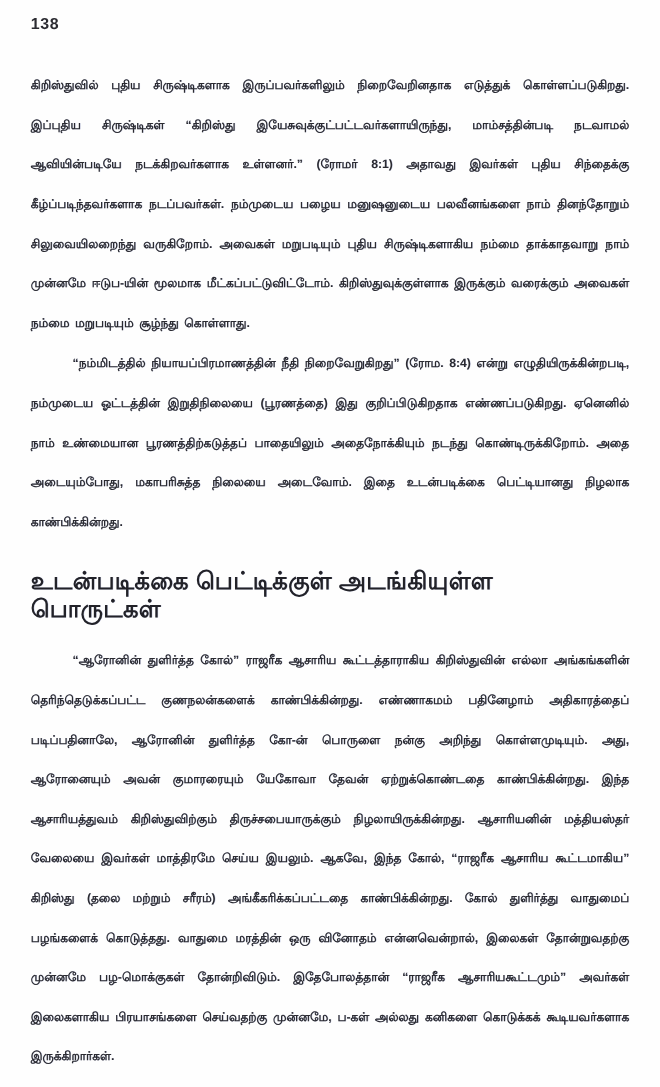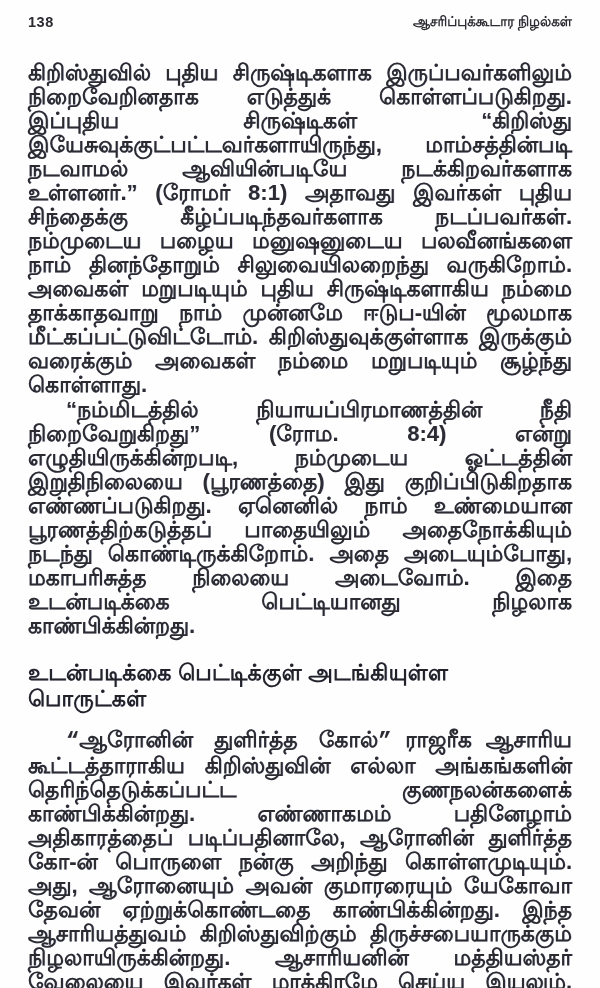--- a/index.html
+++ b/index.html
@@ -14,38 +14,38 @@
     box-sizing: border-box;
     background: #fefefe;
     padding: 14px 28px 0 28px;
     font-family: "Liberation Sans", "DejaVu Sans", sans-serif;
     color: #2b2b31;
     overflow: hidden;
   }
   .running-header {
     display: flex;
     justify-content: space-between;
-    align-items: flex-start;
+    align-items: center;
     font-size: 14.5px;
     font-weight: 700;
     margin-bottom: 30px;
     color: #2b2b31;
   }
   .running-header .page-number {
     letter-spacing: 0.5px;
   }
   .running-header .running-title {
     font-size: 13.5px;
     font-weight: 700;
   }
   .body-text p {
     margin: 0;
     text-align: justify;
-    font-size: 22px;
-    line-height: 24px;
+    font-size: 11px;
+    line-height: 36px;
     font-weight: 600;
     word-spacing: 2px;
     text-shadow: 0.4px 0 0 rgba(50, 70, 150, 0.28);
   }
   .body-text p + p {
     margin-top: 1px;
   }
   .indent {
     text-indent: 38px;
   }
@@ -53,31 +53,29 @@
     margin: 22px 0 16px 0;
     font-size: 22px;
     line-height: 26px;
     font-weight: 800;
     letter-spacing: 0.3px;
     color: #222228;
     text-shadow: 0.4px 0 0 rgba(50, 70, 150, 0.28);
   }
   .bold-lead {
     font-weight: 800;
-    font-family: Liberation Mono, monospace;
   }
 </style>
 </head>
 <body>
 
 <div class="page">
 
   <div class="running-header">
     <span class="page-number">138</span>
-    <span class="running-title">ஆசரிப்புக்கூடார நிழல்கள்</span>
   </div>
 
   <div class="body-text">
 
     <p>கிறிஸ்துவில் புதிய சிருஷ்டிகளாக இருப்பவர்களிலும் நிறைவேறினதாக எடுத்துக் கொள்ளப்படுகிறது. இப்புதிய சிருஷ்டிகள் “கிறிஸ்து இயேசுவுக்குட்பட்டவர்களாயிருந்து, மாம்சத்தின்படி நடவாமல் ஆவியின்படியே நடக்கிறவர்களாக உள்ளனர்.” (ரோமர் 8:1) அதாவது இவர்கள் புதிய சிந்தைக்கு கீழ்ப்படிந்தவர்களாக நடப்பவர்கள். நம்முடைய பழைய மனுஷனுடைய பலவீனங்களை நாம் தினந்தோறும் சிலுவையிலறைந்து வருகிறோம். அவைகள் மறுபடியும் புதிய சிருஷ்டிகளாகிய நம்மை தாக்காதவாறு நாம் முன்னமே ஈடுப-யின் மூலமாக மீட்கப்பட்டுவிட்டோம். கிறிஸ்துவுக்குள்ளாக இருக்கும் வரைக்கும் அவைகள் நம்மை மறுபடியும் சூழ்ந்து கொள்ளாது.</p>
 
     <p class="indent">“நம்மிடத்தில் நியாயப்பிரமாணத்தின் நீதி நிறைவேறுகிறது” (ரோம. 8:4) என்று எழுதியிருக்கின்றபடி, நம்முடைய ஓட்டத்தின் இறுதிநிலையை (பூரணத்தை) இது குறிப்பிடுகிறதாக எண்ணப்படுகிறது. ஏனெனில் நாம் உண்மையான பூரணத்திற்கடுத்தப் பாதையிலும் அதைநோக்கியும் நடந்து கொண்டிருக்கிறோம். அதை அடையும்போது, மகாபரிசுத்த நிலையை அடைவோம். இதை உடன்படிக்கை பெட்டியானது நிழலாக காண்பிக்கின்றது.</p>
 
     <h2 class="section-heading">உடன்படிக்கை பெட்டிக்குள் அடங்கியுள்ள பொருட்கள்</h2>
 

